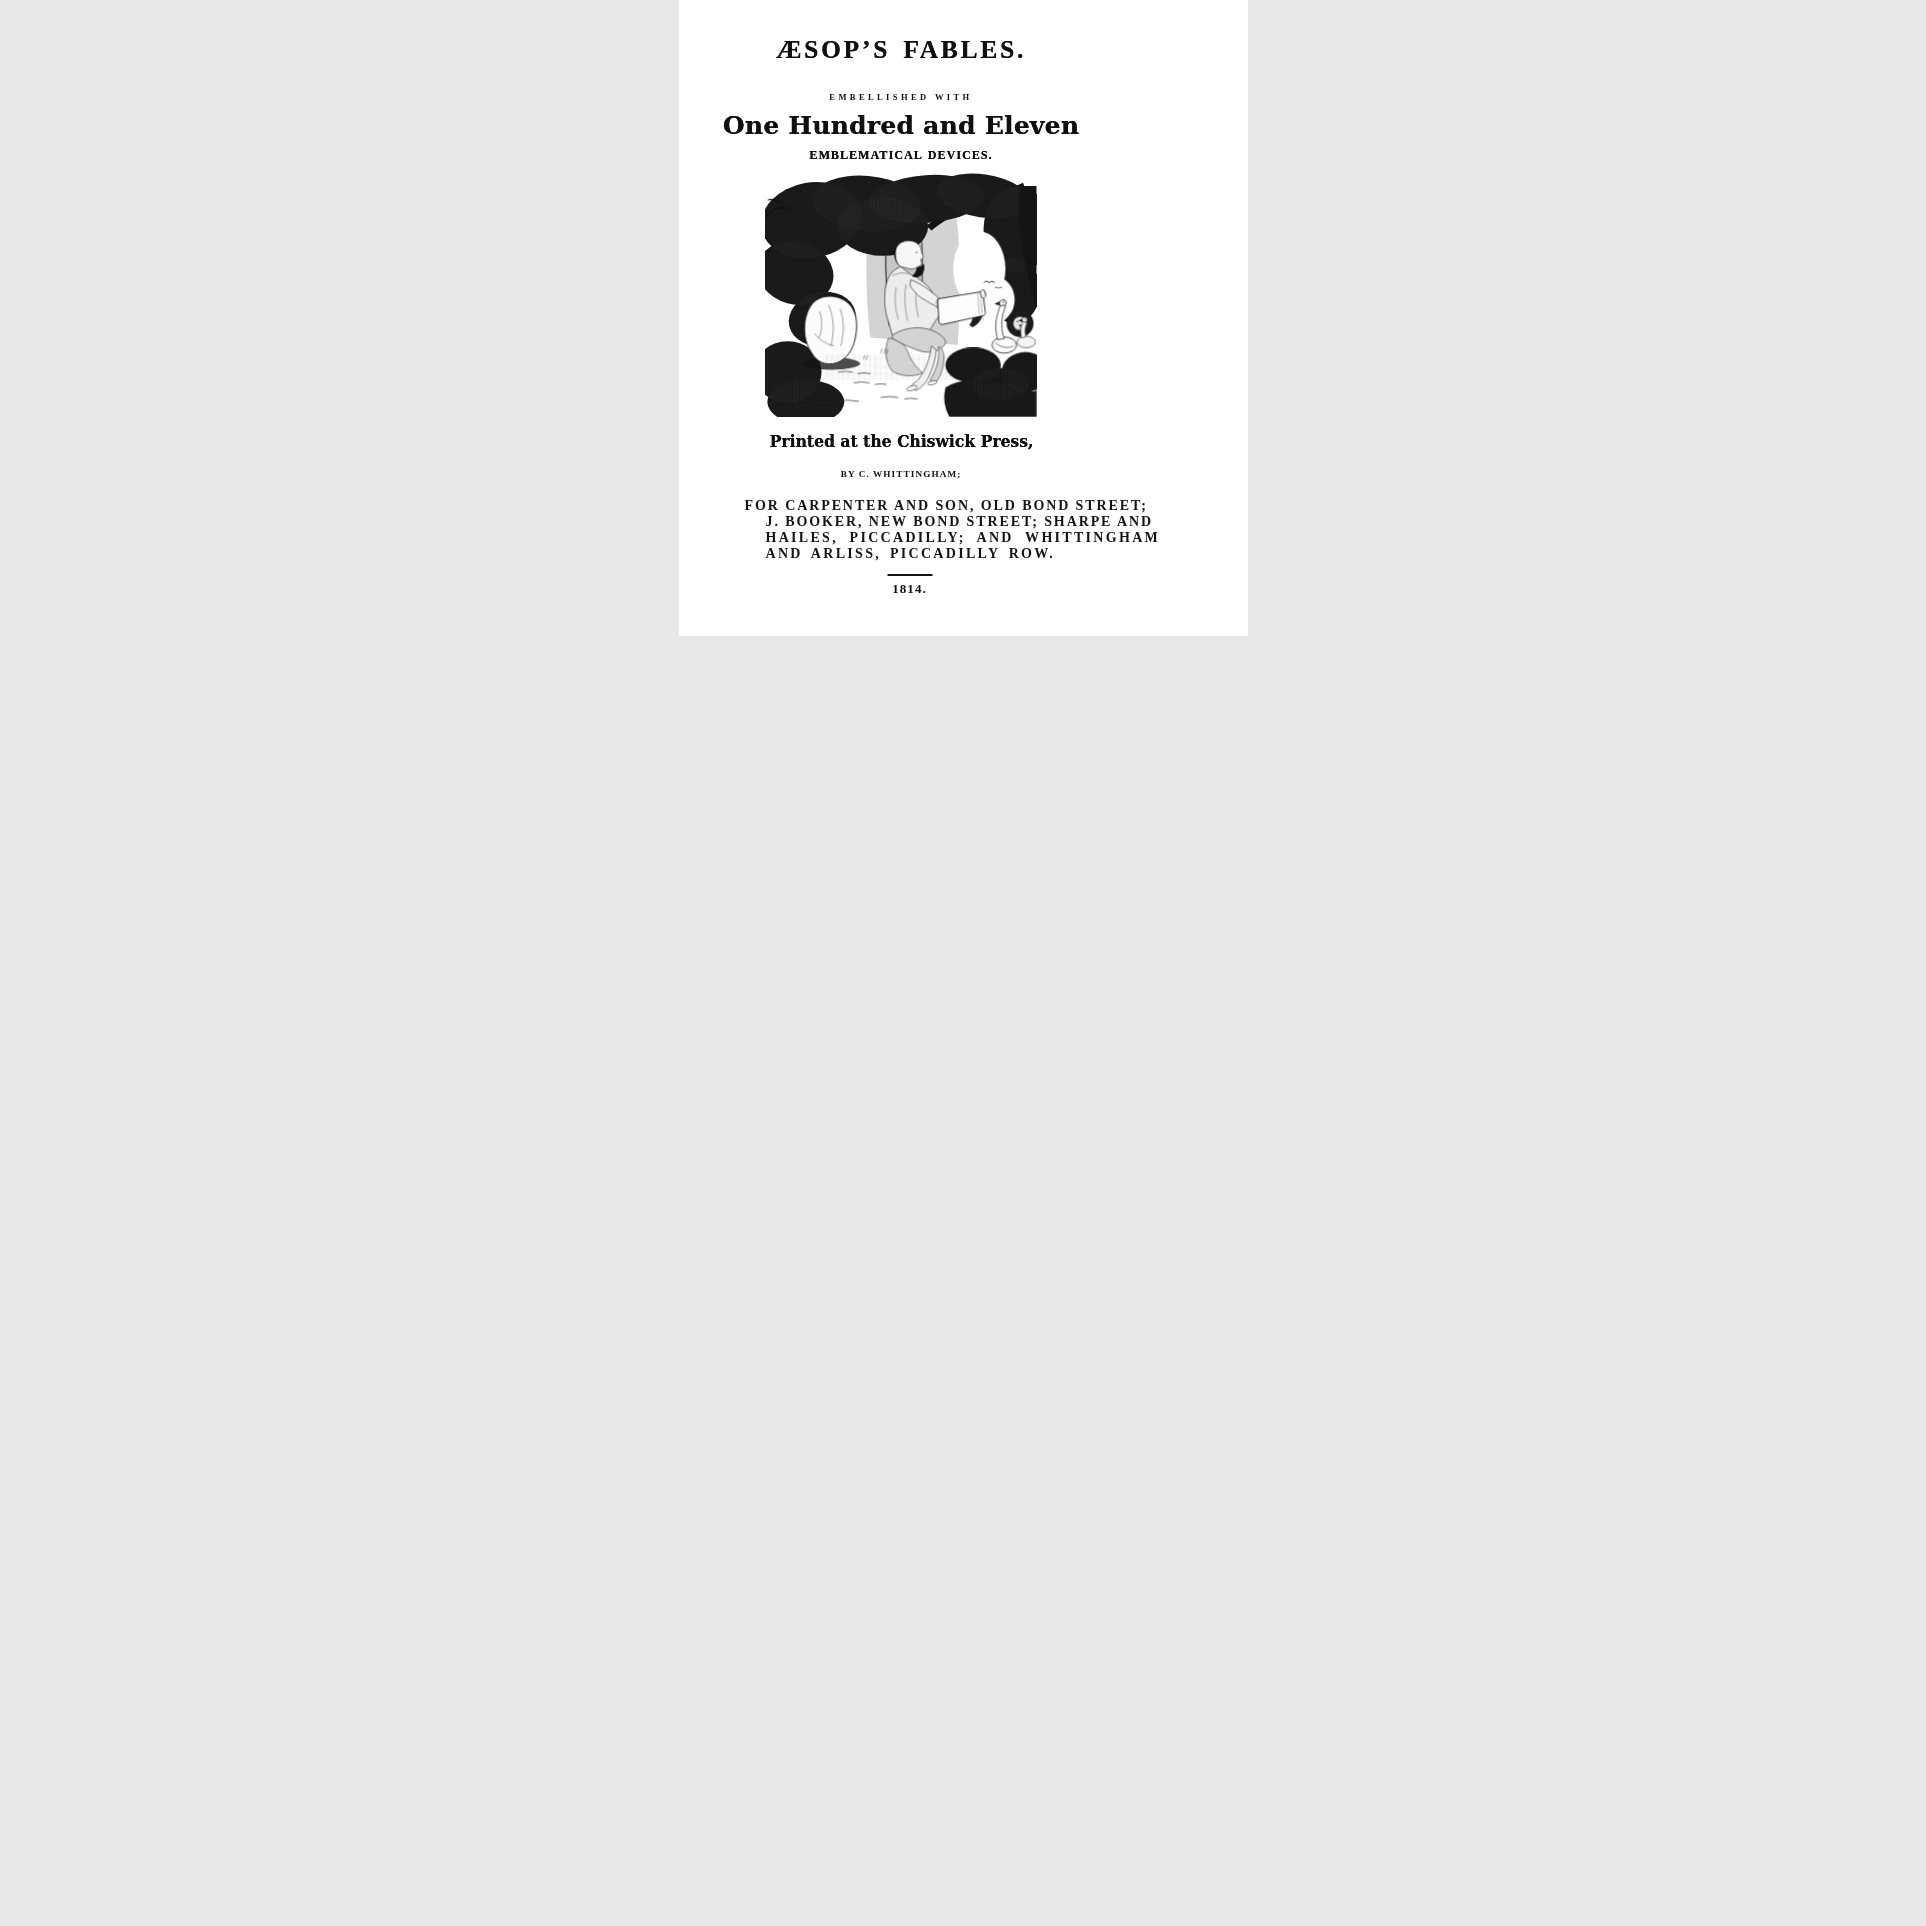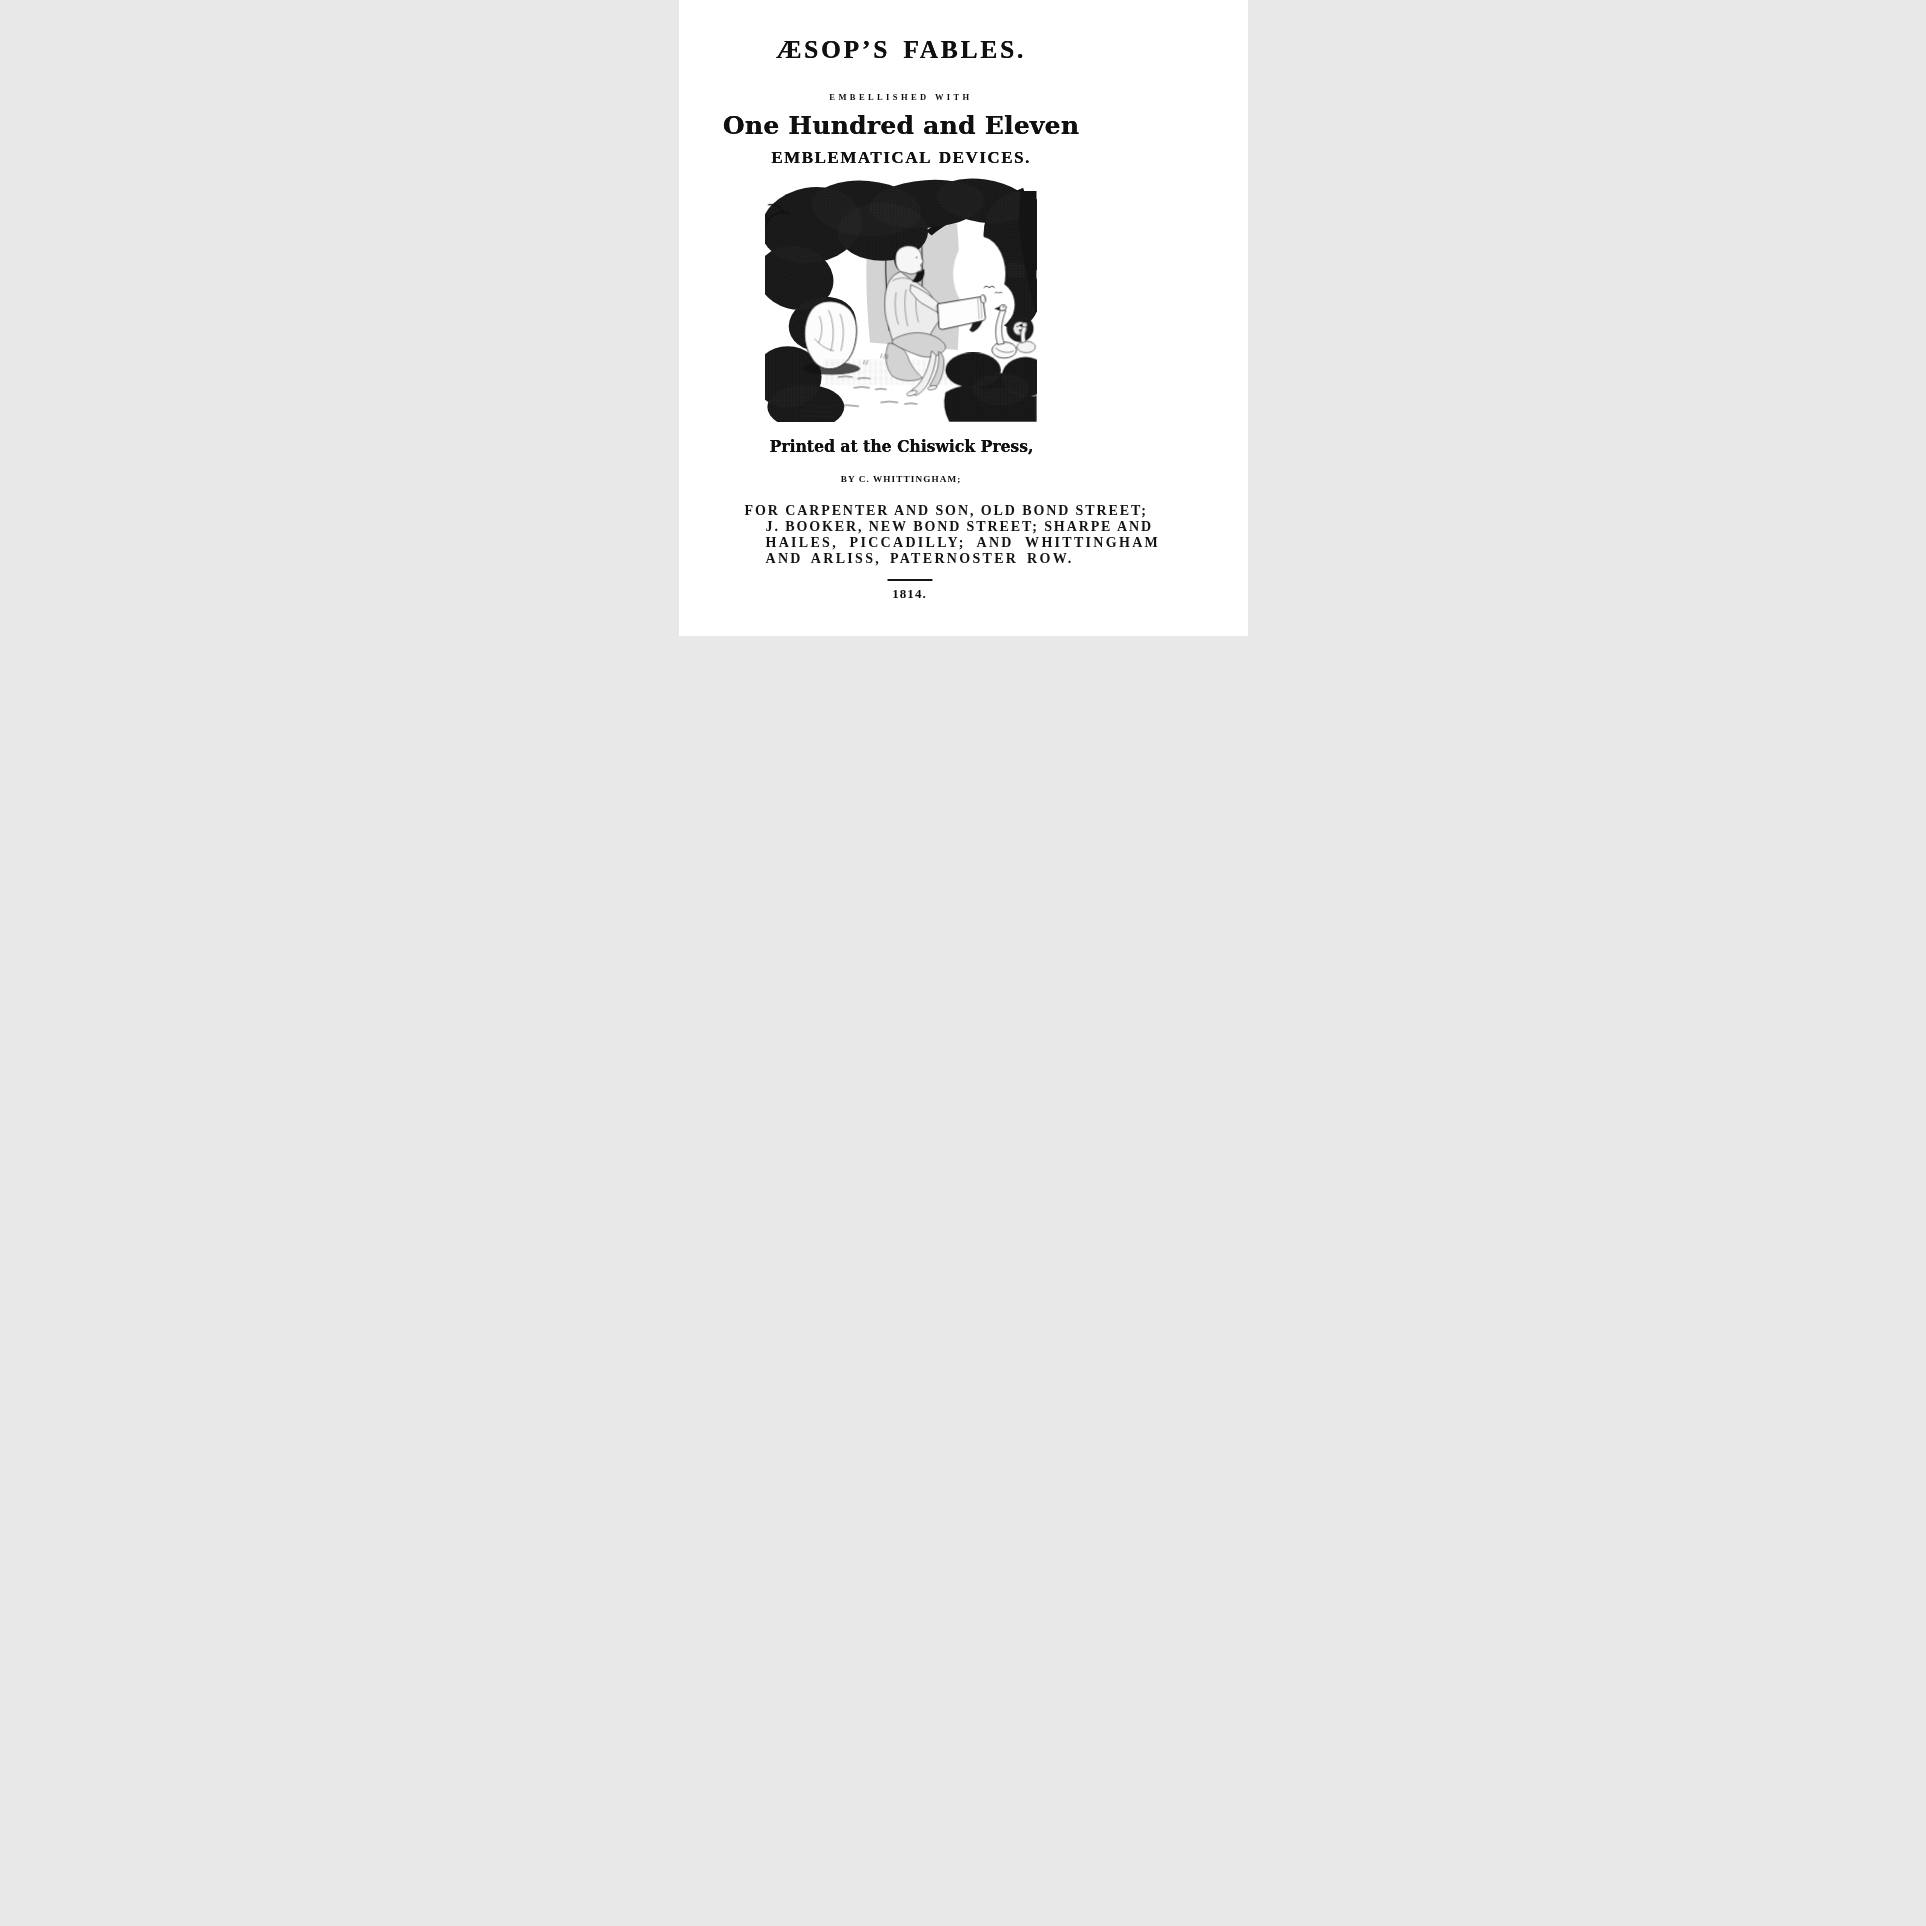--- a/index.html
+++ b/index.html
@@ -38,21 +38,21 @@
     text-shadow:0.2px 0 0 currentColor;
   }
   .count{
     margin-top:9.2px;
     font-size:25px;
     letter-spacing:.01em;
     white-space:nowrap;
   }
   .devices{
     margin-top:7.7px;
-    font-size:17px;
+    font-size:12px;
     font-weight:700;
     letter-spacing:.09em;
     word-spacing:.12em;
     text-shadow:0.2px 0 0 currentColor;
     white-space:nowrap;
   }
   .engraving{
     margin:9.2px auto 0;
     width:272px;height:245px;
   }
@@ -306,21 +306,21 @@
     </div>
 
     <div class="press blackletter">Printed at the Chiswick Press,</div>
 
     <div class="printer">BY C. WHITTINGHAM;</div>
 
     <div class="publishers">
       <div class="pub-line">FOR CARPENTER AND SON, OLD BOND STREET;</div>
       <div class="pub-line pub-indent">J. BOOKER, NEW BOND STREET; SHARPE AND</div>
       <div class="pub-line pub-indent pub-wide">HAILES, PICCADILLY; AND WHITTINGHAM</div>
-      <div class="pub-line pub-indent pub-last">AND ARLISS, PATERNOSTER ROW.</div>
+      <div class="pub-line pub-indent pub-last">AND ARLISS, PICCADILLY ROW.</div>
     </div>
 
     <div class="rule"></div>
 
     <div class="year">1814.</div>
 
   </div>
 </div>
 
 

